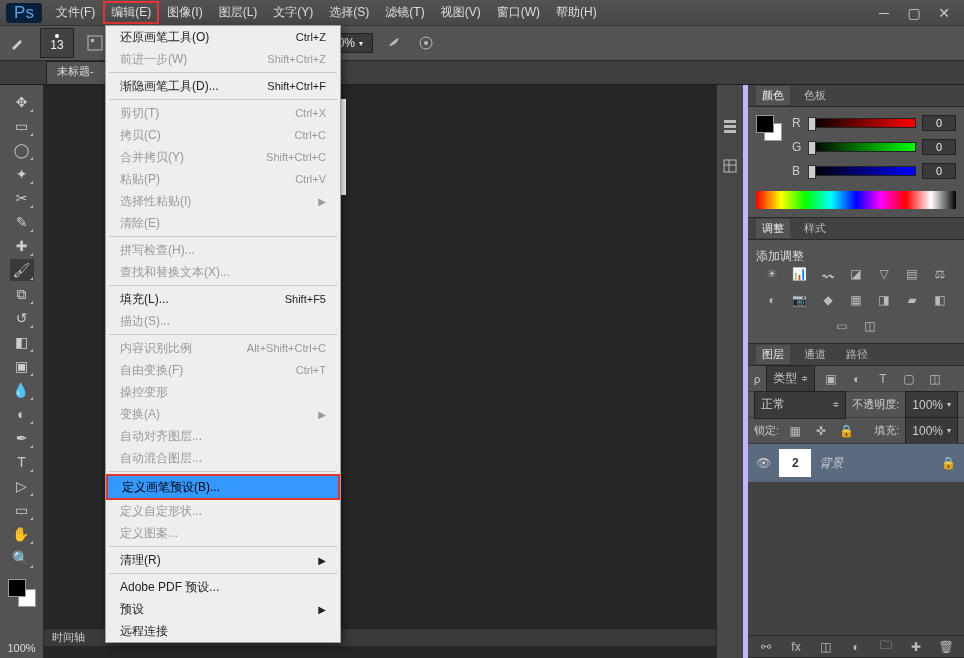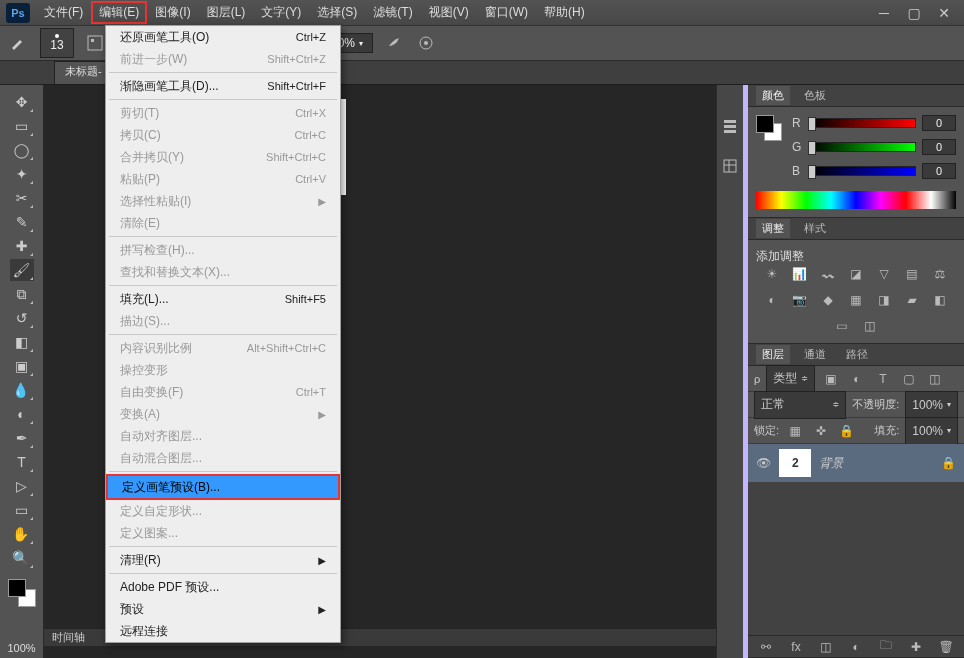--- a/index.html
+++ b/index.html
@@ -1,37 +1,37 @@
 <!DOCTYPE html>
 <html><head>
 <meta charset="utf-8">
 <style>
 * { margin: 0; padding: 0; box-sizing: border-box; font-family: "Microsoft YaHei", sans-serif; font-size: 12px; user-select: none; }
 body { width: 964px; height: 658px; background: #535353; overflow: hidden; color: #ccc; }
 
 
 .topbar { height: 25px; background: linear-gradient(#535353,#474747); display: flex; align-items: center; padding: 0 6px; }
-.ps-logo { width: 24px; height: 20px; background: #08203a; border-radius: 3px; color: #5da5e8; font-weight: bold; font-size: 11px; display: flex; align-items: center; justify-content: center; margin-right: 6px; }
+.ps-logo { width: 36px; height: 20px; background: #08203a; border-radius: 3px; color: #5da5e8; font-weight: normal; font-size: 17px; display: flex; align-items: center; justify-content: center; margin-right: 6px; }
 .menu-bar { display: flex; flex: 1; }
 .menu-item { padding: 3px 8px; color: #ddd; cursor: default; }
 .menu-item.active { border: 2px solid #e63434; padding: 1px 6px; }
 .win-ctrl { display: flex; gap: 2px; }
 .winbtn { width: 28px; height: 18px; display: flex; align-items: center; justify-content: center; color: #ccc; font-size: 14px; }
 
 
 .optbar { height: 36px; background: #535353; border-top: 1px solid #333; border-bottom: 1px solid #2a2a2a; display: flex; align-items: center; padding: 0 8px; gap: 10px; }
 .brush-preview { width: 34px; height: 30px; background: #424242; border: 1px solid #222; display: flex; flex-direction: column; align-items: center; justify-content: center; font-size: 9px; color: #eee; }
 .brush-preview .dot { width: 4px; height: 4px; border-radius: 50%; background: #fff; }
 .opt-icon { width: 22px; height: 22px; display: flex; align-items: center; justify-content: center; }
 .pct-box { width: 58px; height: 20px; background: #3a3a3a; border: 1px solid #222; display: flex; align-items: center; justify-content: center; gap: 4px; color: #eee; }
 .pct-arrow { font-size: 8px; }
 
 
 .docbar { height: 24px; background: #3f3f3f; border-bottom: 1px solid #1e1e1e; display: flex; align-items: center; padding-left: 46px; }
-.doctab { height: 100%; background: #535353; border: 1px solid #222; border-bottom: none; padding: 2px 14px 0 10px; color: #ddd; font-size: 11px; margin-left: 8px; }
+.doctab { height: 100%; background: #535353; border: 1px solid #222; border-bottom: none; padding: 2px 14px 0 10px; color: #ddd; font-size: 11px; }
 
 
 .main { display: flex; height: calc(658px - 25px - 36px - 24px); }
 .left-tools { width: 44px; background: #535353; border-right: 1px solid #2a2a2a; display: flex; flex-direction: column; align-items: center; padding-top: 6px; }
 .tool { width: 24px; height: 22px; margin-bottom: 2px; display: flex; align-items: center; justify-content: center; color: #ccc; font-size: 14px; position: relative; }
 .tool.active { background: #3a3a3a; }
 .tool .tri { position: absolute; right: 1px; bottom: 1px; width: 0; height: 0; border-left: 3px solid transparent; border-bottom: 3px solid #bbb; }
 .colors { margin-top: 8px; width: 28px; height: 28px; position: relative; }
 .colors .fg { position: absolute; top: 0; left: 0; width: 18px; height: 18px; background: #000; border: 1px solid #999; }
 .colors .bg { position: absolute; bottom: 0; right: 0; width: 18px; height: 18px; background: #fff; border: 1px solid #999; }
@@ -401,25 +401,25 @@
     </div>
     <div class="dd-item disabled">
       <span class="lbl">描边(S)...</span>
     </div>
     <div class="dd-sep"></div>
     <div class="dd-item disabled">
       <span class="lbl">内容识别比例</span>
       <span class="shortcut">Alt+Shift+Ctrl+C</span>
     </div>
     <div class="dd-item disabled">
-      <span class="lbl">操控变形</span>
-    </div>
-    <div class="dd-item disabled">
       <span class="lbl">自由变换(F)</span>
       <span class="shortcut">Ctrl+T</span>
+    </div>
+    <div class="dd-item disabled">
+      <span class="lbl">操控变形</span>
     </div>
     <div class="dd-item disabled">
       <span class="lbl">变换(A)</span>
       <span class="arrow">▶</span>
     </div>
     <div class="dd-item disabled">
       <span class="lbl">自动对齐图层...</span>
     </div>
     <div class="dd-item disabled">
       <span class="lbl">自动混合图层...</span>

